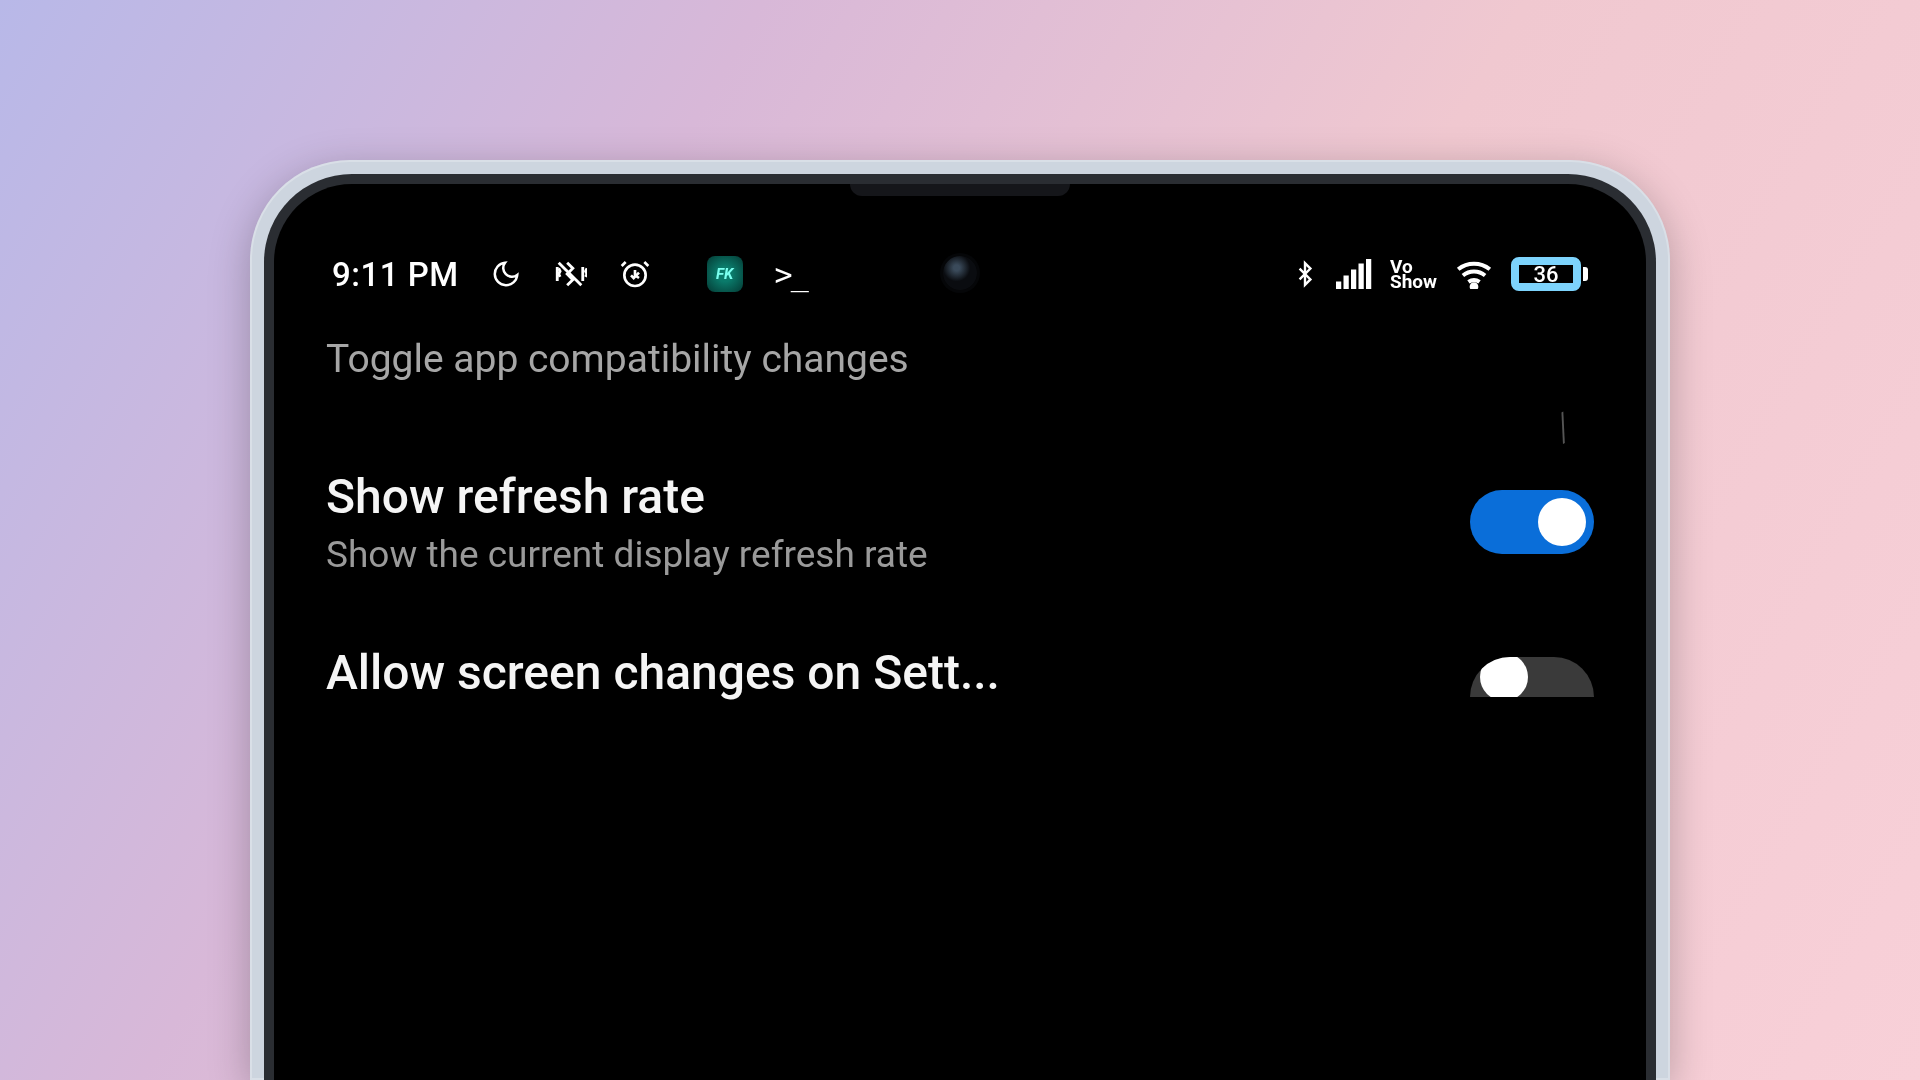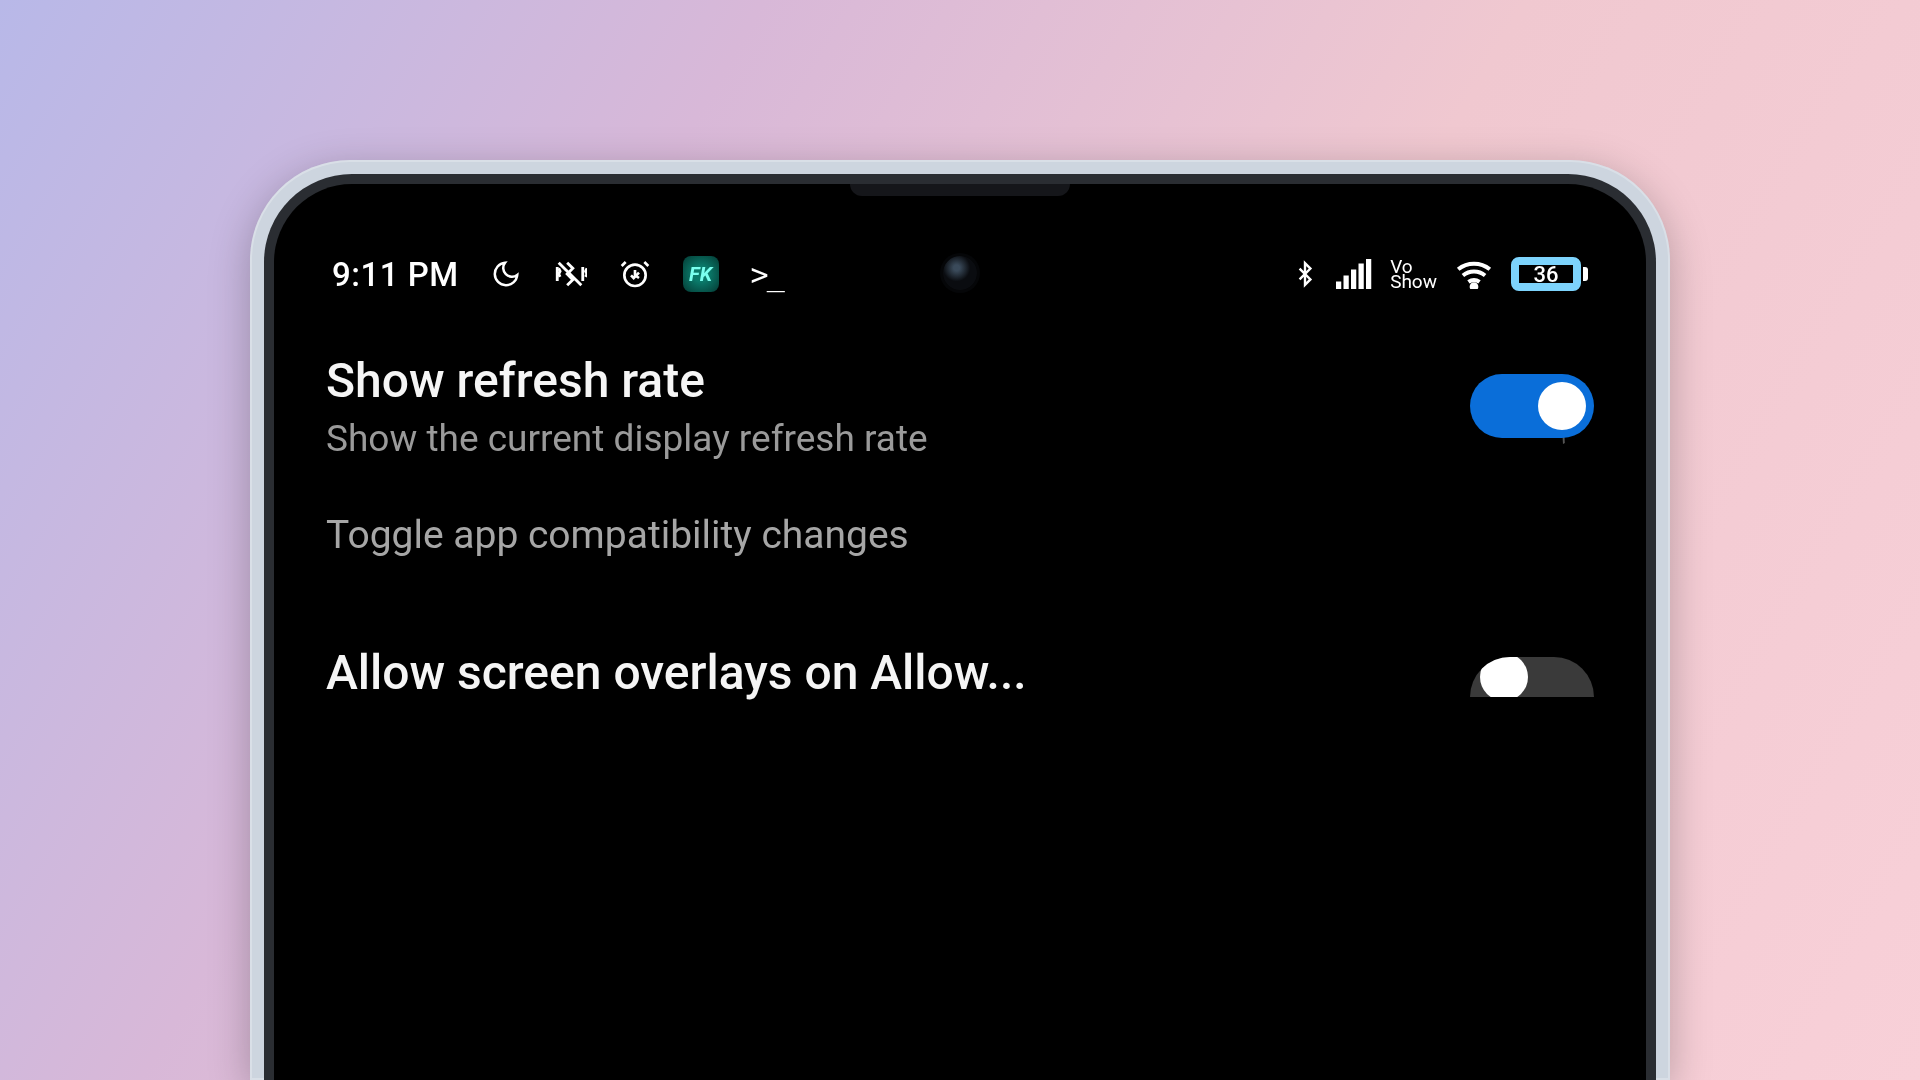--- a/index.html
+++ b/index.html
@@ -74,26 +74,26 @@
   .status-right { display: flex; align-items: center; gap: 18px; font-size: 28px; }
 
   .status-time { letter-spacing: 0.5px; }
 
   .icon { display: inline-flex; align-items: center; justify-content: center; }
 
   .fk-badge {
     width: 36px; height: 36px; border-radius: 8px;
     background: radial-gradient(circle,#0a7a6a 30%,#043a34 100%);
     display:flex;align-items:center;justify-content:center;
-    font-size:20px;font-weight:700;color:#7affef;font-style:italic;
+    font-size:15px;font-weight:700;color:#7affef;font-style:italic;margin-left:24px;
   }
 
   .terminal-icon { font-family: monospace; font-size:30px; letter-spacing:-2px; }
 
-  .vowifi { display:flex; flex-direction:column; line-height:0.8; font-size:19px; font-weight:400; align-items:flex-start; }
+  .vowifi { display:flex; flex-direction:column; line-height:0.8; font-size:19px; font-weight:700; align-items:flex-start; }
 
   .battery {
     display:flex; align-items:center; gap:2px;
   }
   .battery-body {
     width:70px;height:34px;border:8px solid #7dd3fc;border-radius:8px;
     display:flex;align-items:center;justify-content:center;
     font-size:22px;font-weight:500;
   }
   .battery-tip { width:5px;height:14px;background:#fff;border-radius:0 3px 3px 0; }
@@ -245,39 +245,39 @@
             <span class="battery-tip"></span>
           </span>
         </div>
       </div>
 
 
       <span class="chevron-mark">╱</span>
 
       <div class="settings-list">
 
+        <div class="setting-item first-item">
+          <div class="setting-text">
+            <div class="setting-sub">Toggle app compatibility changes</div>
+          </div>
+        </div>
+
         <div class="setting-item">
           <div class="setting-text">
             <div class="setting-title">Show refresh rate</div>
             <div class="setting-sub">Show the current display refresh rate</div>
           </div>
           <div class="toggle toggle-on">
             <div class="toggle-knob"></div>
           </div>
         </div>
 
-        <div class="setting-item first-item">
-          <div class="setting-text">
-            <div class="setting-sub">Toggle app compatibility changes</div>
-          </div>
-        </div>
-
         <div class="setting-item" style="padding-bottom:0;">
           <div class="setting-text">
-            <div class="setting-title">Allow screen overlays on Allow...</div>
+            <div class="setting-title">Allow screen changes on Sett...</div>
           </div>
           <div class="toggle toggle-off toggle-off-partial">
             <div class="toggle-knob"></div>
           </div>
         </div>
 
       </div>
 
     </div>
   </div>

